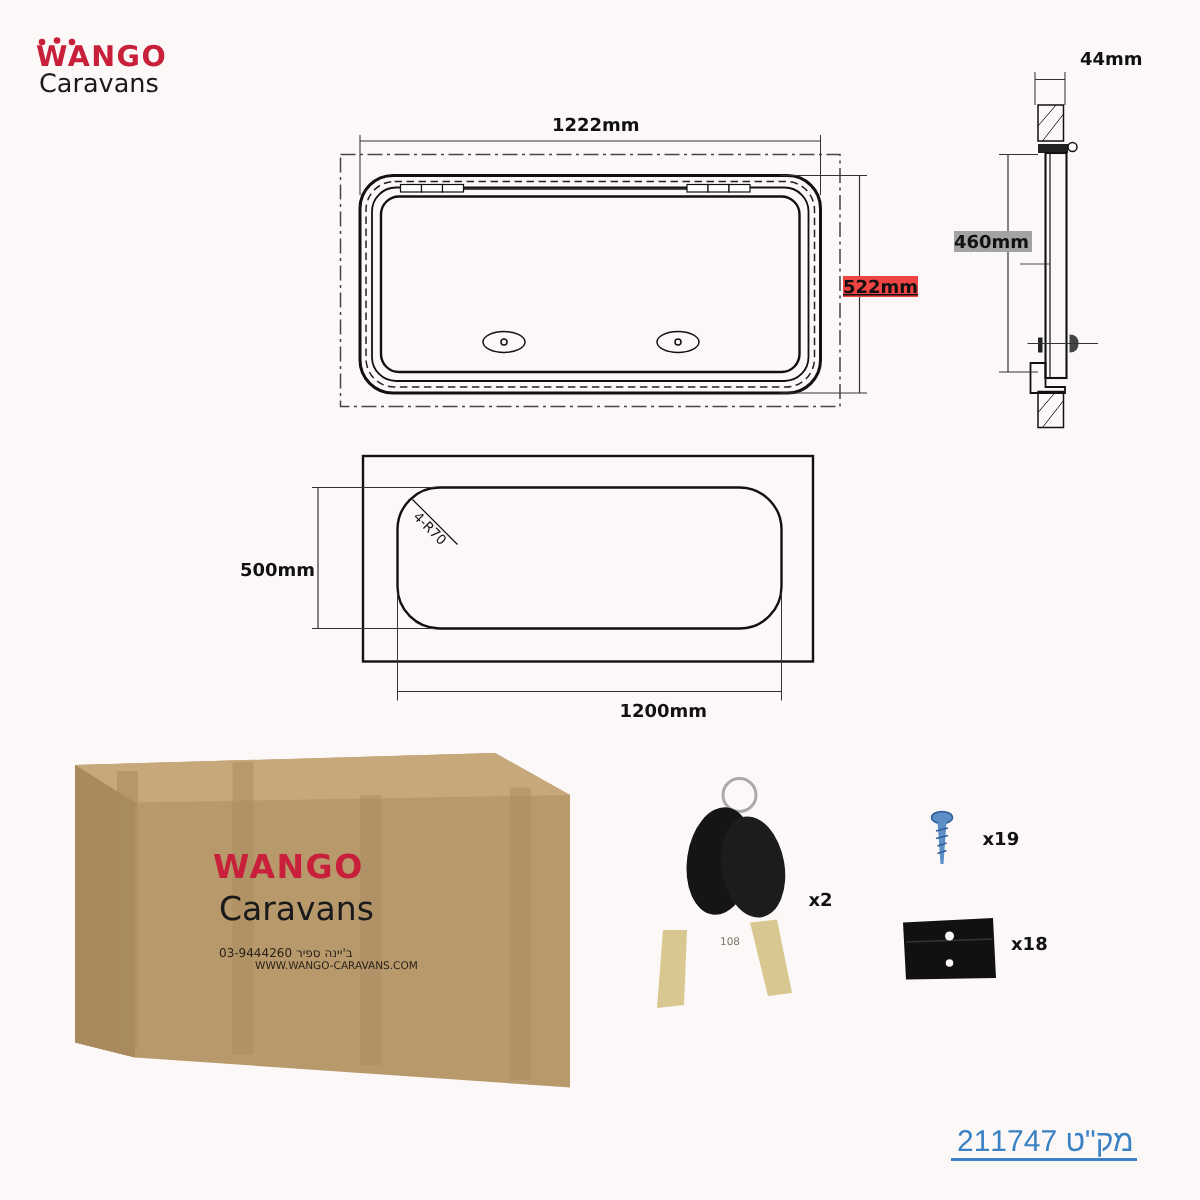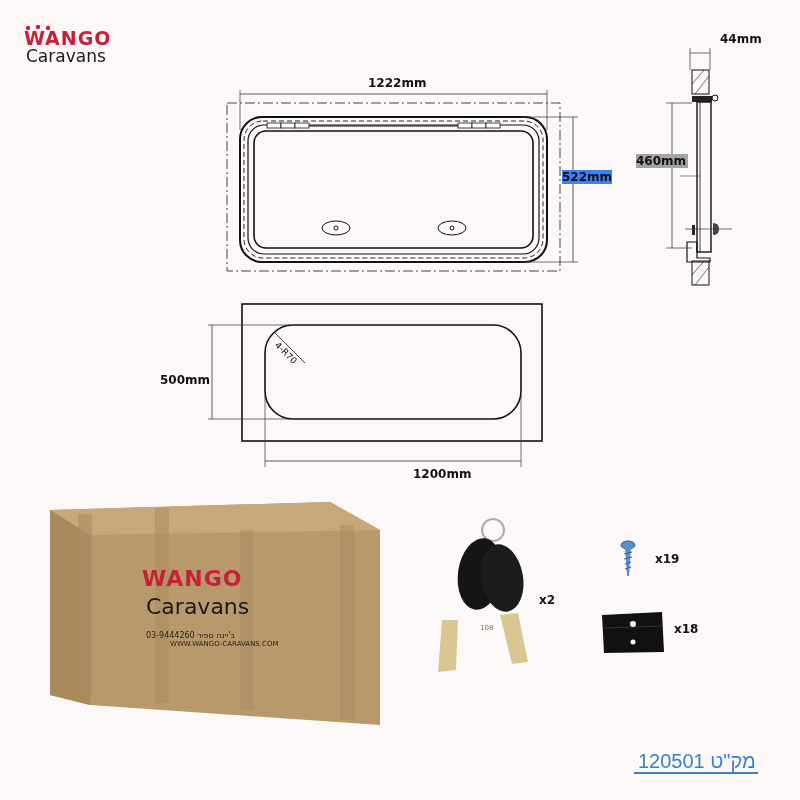--- a/index.html
+++ b/index.html
@@ -50,21 +50,21 @@
 
     <ellipse cx="116" cy="158" rx="14" ry="7" fill="none" stroke="#111" stroke-width="1"></ellipse>
     <circle cx="116" cy="158" r="2" fill="none" stroke="#111" stroke-width="1"></circle>
     <ellipse cx="232" cy="158" rx="14" ry="7" fill="none" stroke="#111" stroke-width="1"></ellipse>
     <circle cx="232" cy="158" r="2" fill="none" stroke="#111" stroke-width="1"></circle>
 
     <line x1="300" y1="47" x2="358" y2="47" stroke="#333" stroke-width="0.7"></line>
     <line x1="300" y1="192" x2="358" y2="192" stroke="#333" stroke-width="0.7"></line>
     <line x1="353" y1="47" x2="353" y2="192" stroke="#333" stroke-width="0.8"></line>
   </svg>
-  <div class="abs dim" style="left:342px;top:100px;background:#3b82f6;">522mm</div>
+  <div class="abs dim" style="left:342px;top:114px;background:#ef4444;text-decoration:underline;">522mm</div>
 </div>
 
 <div class="abs" style="left:640px;top:20px;width:140px;height:270px;">
   <div class="abs dim" style="left:52px;top:12px;margin-left:28px;">44mm</div>
   <svg width="140" height="270" style="left:0;top:0;">
     <line x1="50" y1="28" x2="50" y2="50" stroke="#333" stroke-width="0.7"></line>
     <line x1="70" y1="28" x2="70" y2="50" stroke="#333" stroke-width="0.7"></line>
     <line x1="50" y1="33" x2="70" y2="33" stroke="#333" stroke-width="0.7"></line>
 
     <rect x="52" y="50" width="17" height="24" fill="none" stroke="#111" stroke-width="1"></rect>
@@ -152,14 +152,14 @@
 <svg width="64" height="42" style="left:602px;top:612px;">
   <polygon points="0,3 60,0 62,40 2,41" fill="#111"></polygon>
   <line x1="2" y1="16" x2="60" y2="14" stroke="#333" stroke-width="1"></line>
   <circle cx="31" cy="12" r="3" fill="#fdf8f8"></circle>
   <circle cx="31" cy="30" r="2.5" fill="#fdf8f8"></circle>
 </svg>
 <div class="abs qty" style="left:674px;top:622px;">x18</div>
 
 <div class="abs sku" dir="rtl" style="left:634px;top:750px;">
   <span>מק"ט</span>
-  <span>120501</span>
+  <span>211747</span>
 </div>
 
 </body></html>

